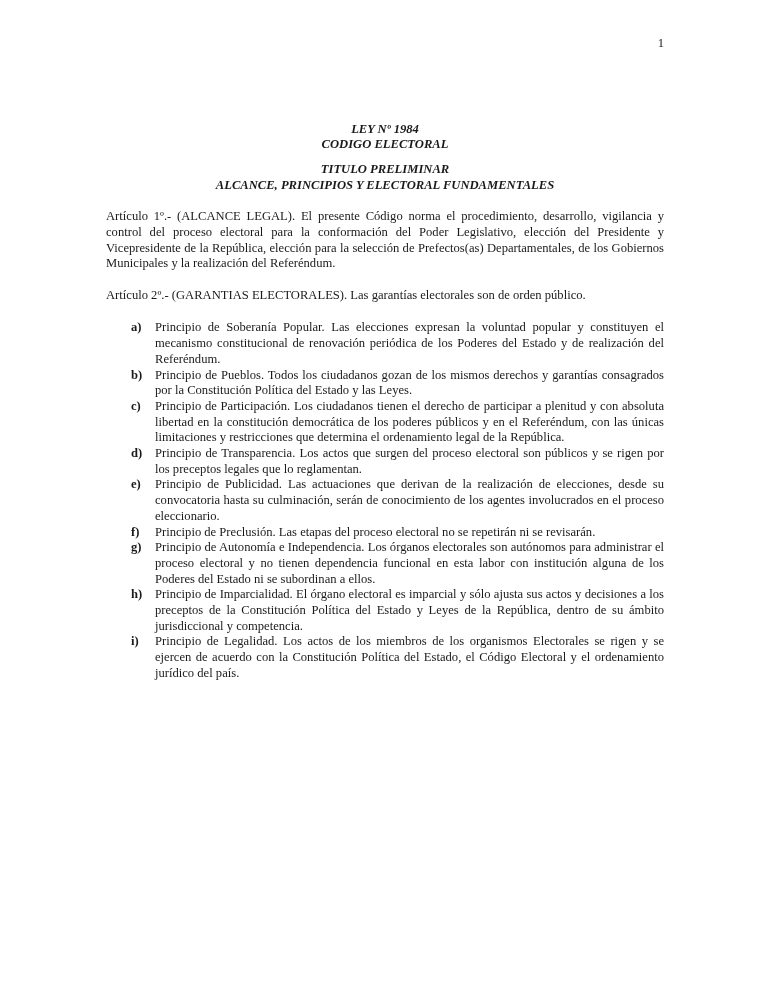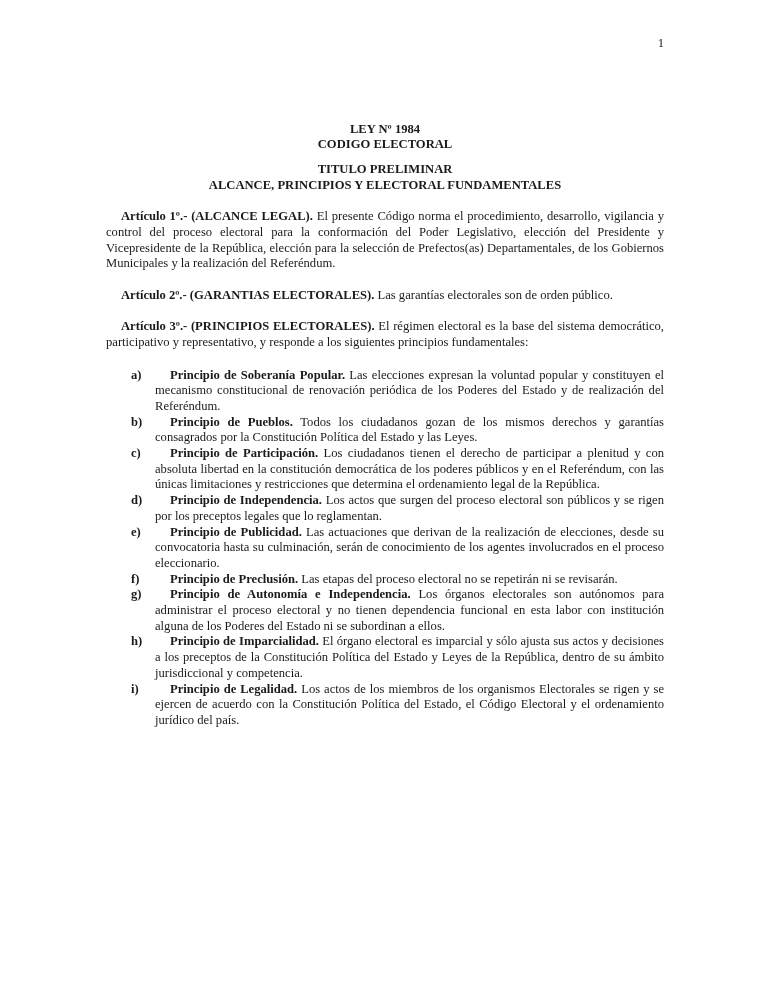--- a/index.html
+++ b/index.html
@@ -20,28 +20,29 @@
     color: #1a1a1a;
   }
   .page-number {
     text-align: right;
     margin: 0 0 0 0;
   }
   .title-block {
     margin-top: 70px;
     text-align: center;
     font-weight: bold;
+    font-style: italic;
   }
   .title-block p { margin: 0; }
   .title-block .spaced-above { margin-top: 9px; }
   p.para {
     margin: 15.7px 0 0 0;
     text-align: justify;
   }
-  .lead { font-weight: bold; margin-left: 15px; }
+  .lead { font-weight: normal; }
   .principles {
     margin-top: 17px;
   }
   .item {
     position: relative;
     padding-left: 49px;
     text-align: justify;
   }
   .item .letter {
     position: absolute;
@@ -65,38 +66,37 @@
     <p>LEY Nº 1984</p>
     <p>CODIGO ELECTORAL</p>
     <p class="spaced-above">TITULO PRELIMINAR</p>
     <p>ALCANCE, PRINCIPIOS Y ELECTORAL FUNDAMENTALES</p>
   </div>
 
   <p class="para"><span class="lead">Artículo 1º.- (ALCANCE LEGAL).</span><span> El presente Código norma el procedimiento, desarrollo, vigilancia y control del proceso electoral para la conformación del Poder Legislativo, elección del Presidente y Vicepresidente de la República, elección para la selección de Prefectos(as) Departamentales, de los Gobiernos Municipales y la realización del Referéndum.</span></p>
 
   <p class="para"><span class="lead">Artículo 2º.- (GARANTIAS ELECTORALES).</span><span> Las garantías electorales son de orden público.</span></p>
 
-  <p class="para"><span class="lead">Artículo 3º.- (PRINCIPIOS ELECTORALES).</span><span> El régimen electoral es la base del sistema democrático, participativo y representativo, y responde a los siguientes principios fundamentales:</span></p>
 
   <div class="principles">
 
     <div class="item">
       <span class="letter">a)</span><span class="lead">Principio de Soberanía Popular.</span><span> Las elecciones expresan la voluntad popular y constituyen el mecanismo constitucional de renovación periódica de los Poderes del Estado y de realización del Referéndum.</span>
     </div>
 
     <div class="item">
       <span class="letter">b)</span><span class="lead">Principio de Pueblos.</span><span> Todos los ciudadanos gozan de los mismos derechos y garantías consagrados por la Constitución Política del Estado y las Leyes.</span>
     </div>
 
     <div class="item">
       <span class="letter">c)</span><span class="lead">Principio de Participación.</span><span> Los ciudadanos tienen el derecho de participar a plenitud y con absoluta libertad en la constitución democrática de los poderes públicos y en el Referéndum, con las únicas limitaciones y restricciones que determina el ordenamiento legal de la República.</span>
     </div>
 
     <div class="item">
-      <span class="letter">d)</span><span class="lead">Principio de Independencia.</span><span> Los actos que surgen del proceso electoral son públicos y se rigen por los preceptos legales que lo reglamentan.</span>
+      <span class="letter">d)</span><span class="lead">Principio de Transparencia.</span><span> Los actos que surgen del proceso electoral son públicos y se rigen por los preceptos legales que lo reglamentan.</span>
     </div>
 
     <div class="item">
       <span class="letter">e)</span><span class="lead">Principio de Publicidad.</span><span> Las actuaciones que derivan de la realización de elecciones, desde su convocatoria hasta su culminación, serán de conocimiento de los agentes involucrados en el proceso eleccionario.</span>
     </div>
 
     <div class="item">
       <span class="letter">f)</span><span class="lead">Principio de Preclusión.</span><span> Las etapas del proceso electoral no se repetirán ni se revisarán.</span>
     </div>
 

